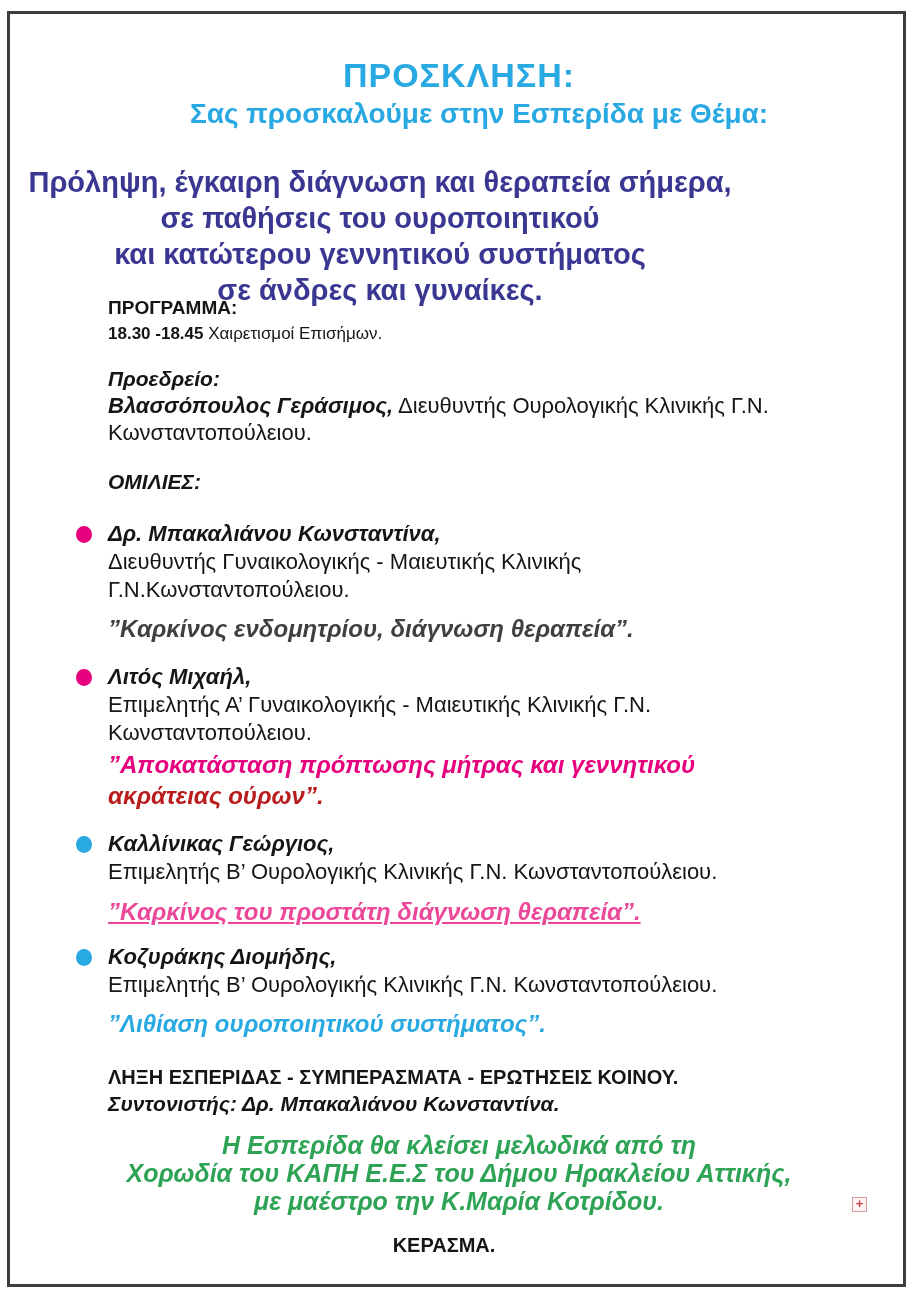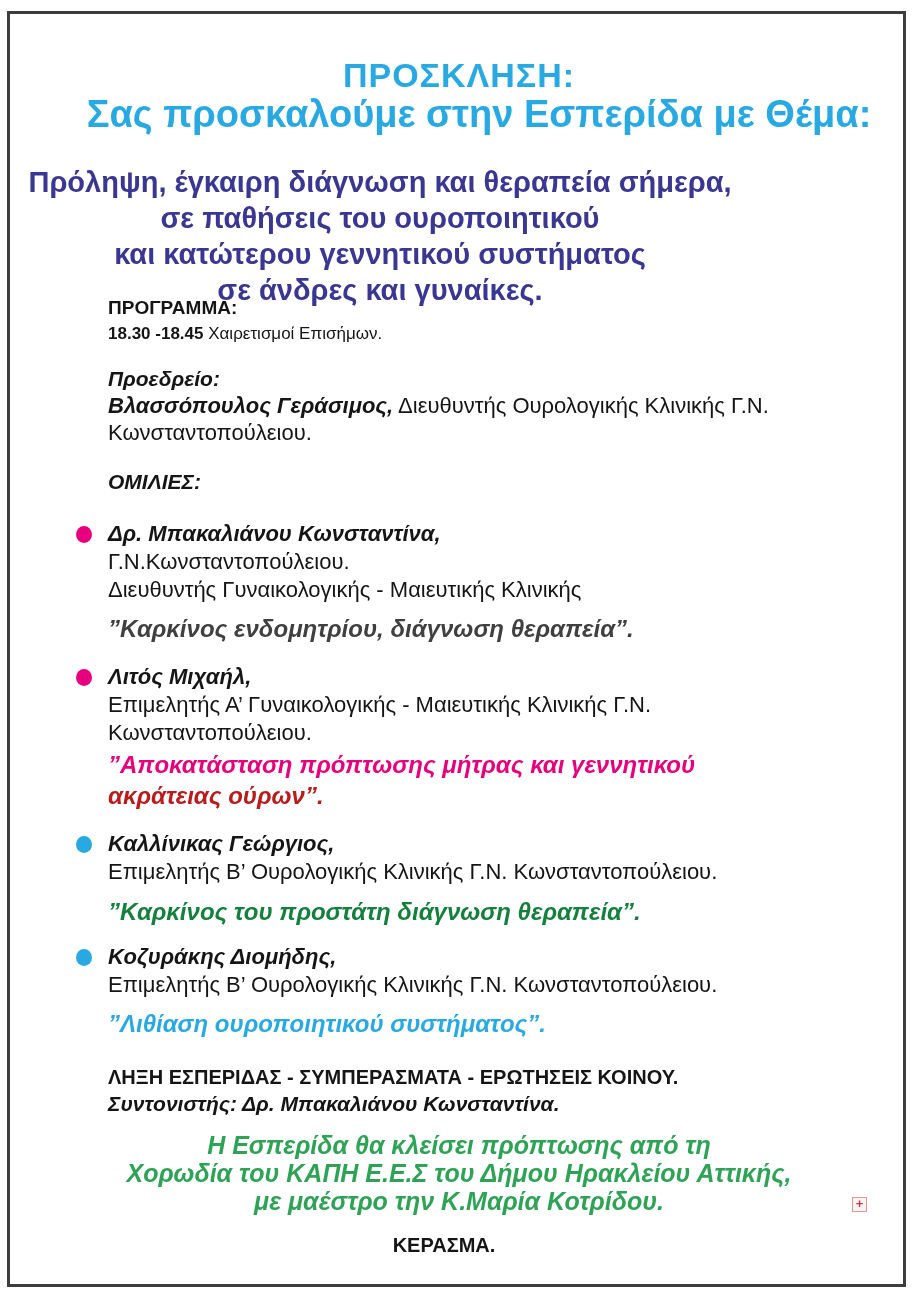--- a/index.html
+++ b/index.html
@@ -16,21 +16,21 @@
     width:899px; height:1276px;
     border:3px solid #3d3d3d;
     box-sizing:border-box;
     pointer-events:none;
   }
   .abs { position:absolute; }
 
   
   .sec-title { left:0; top:55px; width:918px; text-align:center; font-weight:bold; }
   .title-main { font-size:34px; line-height:40px; letter-spacing:1px; }
-  .title-sub  { font-size:38px; line-height:38px;padding-left:40px; }
+  .title-sub  { font-size:28px; line-height:38px;padding-left:40px; }
 
   .sec-theme { left:0; top:164px; width:760px; text-align:center; font-weight:bold; }
   .theme-line { font-size:29px; line-height:36px; }
 
   
   .sec-program-heading { left:108px; top:296px; font-size:19px; font-weight:bold; line-height:24px; }
   .sec-time { left:108px; top:322px; font-size:17px; line-height:24px; }
   .time-bold { font-weight:bold; }
 
   
@@ -115,22 +115,22 @@
 <div class="abs sec-talks-heading">ΟΜΙΛΙΕΣ:</div>
 
 <div class="abs sec-speakers">
 
   <div class="speaker">
     <div class="speaker-bullet-col">
         <span class="bullet" style="background: rgb(230, 0, 126);"></span>
       </div>
     <div class="speaker-body">
       <div class="speaker-name">Δρ. Μπακαλιάνου Κωνσταντίνα,</div>
+      <div class="speaker-desc">Διευθυντής Γυναικολογικής - Μαιευτικής Κλινικής</div>
       <div class="speaker-desc">Γ.Ν.Κωνσταντοπούλειου.</div>
-      <div class="speaker-desc">Διευθυντής Γυναικολογικής - Μαιευτικής Κλινικής</div>
       <div class="quote-line quote-first" style="color: #404040;">”Καρκίνος ενδομητρίου, διάγνωση θεραπεία”.</div>
     </div>
   </div>
 
   <div class="speaker">
     <div class="speaker-bullet-col">
         <span class="bullet" style="background: rgb(230, 0, 126);"></span>
       </div>
     <div class="speaker-body">
       <div class="speaker-name">Λιτός Μιχαήλ,</div>
@@ -141,21 +141,21 @@
     </div>
   </div>
 
   <div class="speaker">
     <div class="speaker-bullet-col">
         <span class="bullet" style="background: rgb(41, 169, 225);"></span>
       </div>
     <div class="speaker-body">
       <div class="speaker-name">Καλλίνικας Γεώργιος,</div>
       <div class="speaker-desc">Επιμελητής Β’ Ουρολογικής Κλινικής Γ.Ν. Κωνσταντοπούλειου.</div>
-      <div class="quote-line quote-first" style="color: #15803d;">”Καρκίνος του προστάτη διάγνωση θεραπεία”.</div>
+      <div class="quote-line quote-first" style="color: #ec4899; text-decoration: underline;">”Καρκίνος του προστάτη διάγνωση θεραπεία”.</div>
     </div>
   </div>
 
   <div class="speaker">
     <div class="speaker-bullet-col">
         <span class="bullet" style="background: rgb(41, 169, 225);"></span>
       </div>
     <div class="speaker-body">
       <div class="speaker-name">Κοζυράκης Διομήδης,</div>
       <div class="speaker-desc">Επιμελητής Β’ Ουρολογικής Κλινικής Γ.Ν. Κωνσταντοπούλειου.</div>
@@ -164,20 +164,20 @@
   </div>
 
 </div>
 
 <div class="abs sec-closing">
   <div class="closing-caps">ΛΗΞΗ ΕΣΠΕΡΙΔΑΣ - ΣΥΜΠΕΡΑΣΜΑΤΑ - ΕΡΩΤΗΣΕΙΣ ΚΟΙΝΟΥ.</div>
   <div class="closing-coord">Συντονιστής: Δρ. Μπακαλιάνου Κωνσταντίνα.</div>
 </div>
 
 <div class="abs sec-choir" style="color: rgb(46, 163, 86);">
-  <div class="choir-line">Η Εσπερίδα θα κλείσει πρόπτωσης από τη</div>
+  <div class="choir-line">Η Εσπερίδα θα κλείσει μελωδικά από τη</div>
   <div class="choir-line">Χορωδία του ΚΑΠΗ Ε.Ε.Σ του Δήμου Ηρακλείου Αττικής,</div>
   <div class="choir-line">με μαέστρο την Κ.Μαρία Κοτρίδου.</div>
 </div>
 
 <div class="abs sec-kerasma">ΚΕΡΑΣΜΑ.</div>
 
 <div class="abs plus-box">+</div>
 
 </body></html>

